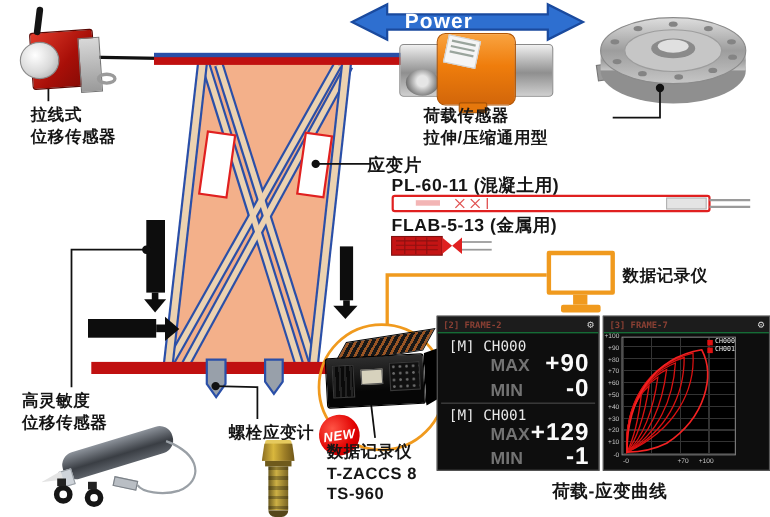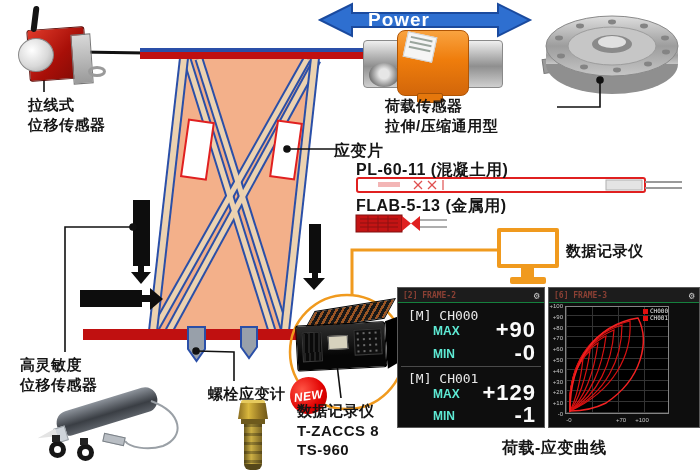--- a/index.html
+++ b/index.html
@@ -61,21 +61,21 @@
   
   .screen{position:absolute;top:287px;height:141px;background:#0e0e0e;border:1px solid #5a5a5a;z-index:7}
   #screen1{left:397px;width:148px}
   #screen2{left:548px;width:152px}
   .titlebar{position:absolute;left:0;top:0;right:0;height:15px;background:#1c1c1c;border-bottom:1px solid #15803d;
             color:#8b4034;font-size:8px;font-weight:bold;line-height:15px;padding-left:5px;
             font-family:"DejaVu Sans Mono","Liberation Mono",monospace}
   .gear{position:absolute;top:1px;right:4px;color:#cfcfcf;font-size:10px;line-height:14px}
   .chan-id{position:absolute;left:10px;color:#e8e8e8;font-size:13px;
            font-family:"DejaVu Sans Mono","Liberation Mono",monospace}
-  .mm-lab{position:absolute;left:35px;color:#5eead4;font-size:12px;font-weight:bold}
+  .mm-lab{position:absolute;left:48px;color:#737373;font-size:16px;font-weight:bold}
   .mm-val{position:absolute;right:8px;width:90px;text-align:right;color:#fafafa;font-size:22px;
           font-weight:bold;letter-spacing:1px}
   .divider{position:absolute;left:3px;right:3px;top:78px;height:1px;background:#4a4a4a}
   .plot{position:absolute;left:16px;top:18px;width:104px;height:108px;background:#000;border:1px solid #848484;
         background-image:repeating-linear-gradient(0deg,#333 0 1px,transparent 1px 10.8px),
                          repeating-linear-gradient(90deg,#333 0 1px,transparent 1px 26px)}
   .ytick{position:absolute;left:0;width:14px;text-align:right;color:#c8c8c8;font-size:6px;line-height:6px}
   .xtick{position:absolute;top:129px;color:#c8c8c8;font-size:6px;text-align:center}
   .legend{position:absolute;left:94px;top:20px;z-index:3}
   .legend-row{display:flex;align-items:center;margin-bottom:1px}
@@ -322,21 +322,21 @@
     <div class="divider"></div>
     <div class="chan-id" style="top:83px">[M] CH001</div>
     <div class="mm-lab" style="top:99px">MAX</div>
     <div class="mm-val" style="top:92px">+129</div>
     <div class="mm-lab" style="top:121px">MIN</div>
     <div class="mm-val" style="top:114px">-1</div>
   </div>
 
   <div class="screen" id="screen2">
     <div class="titlebar">
-      <span>[6] FRAME-3</span>
+      <span>[3] FRAME-7</span>
       <span class="gear">⚙</span>
     </div>
     <div class="plot">
       <svg width="104" height="108" viewBox="0 0 104 108">
         <g stroke="#d81111" fill="none" stroke-width="1.2">
           <path d="M4,104 C2,84 8,62 17,52 C14,78 8,96 4,104 Z"></path>
           <path d="M4,104 C2,80 10,56 24,44 C20,72 12,94 4,104 Z"></path>
           <path d="M4,104 C2,76 12,48 32,36 C28,66 18,92 4,104 Z"></path>
           <path d="M4,104 C2,72 14,42 40,29 C36,62 24,90 4,104 Z"></path>
           <path d="M4,104 C2,68 16,36 48,23 C46,56 32,88 4,104 Z"></path>

